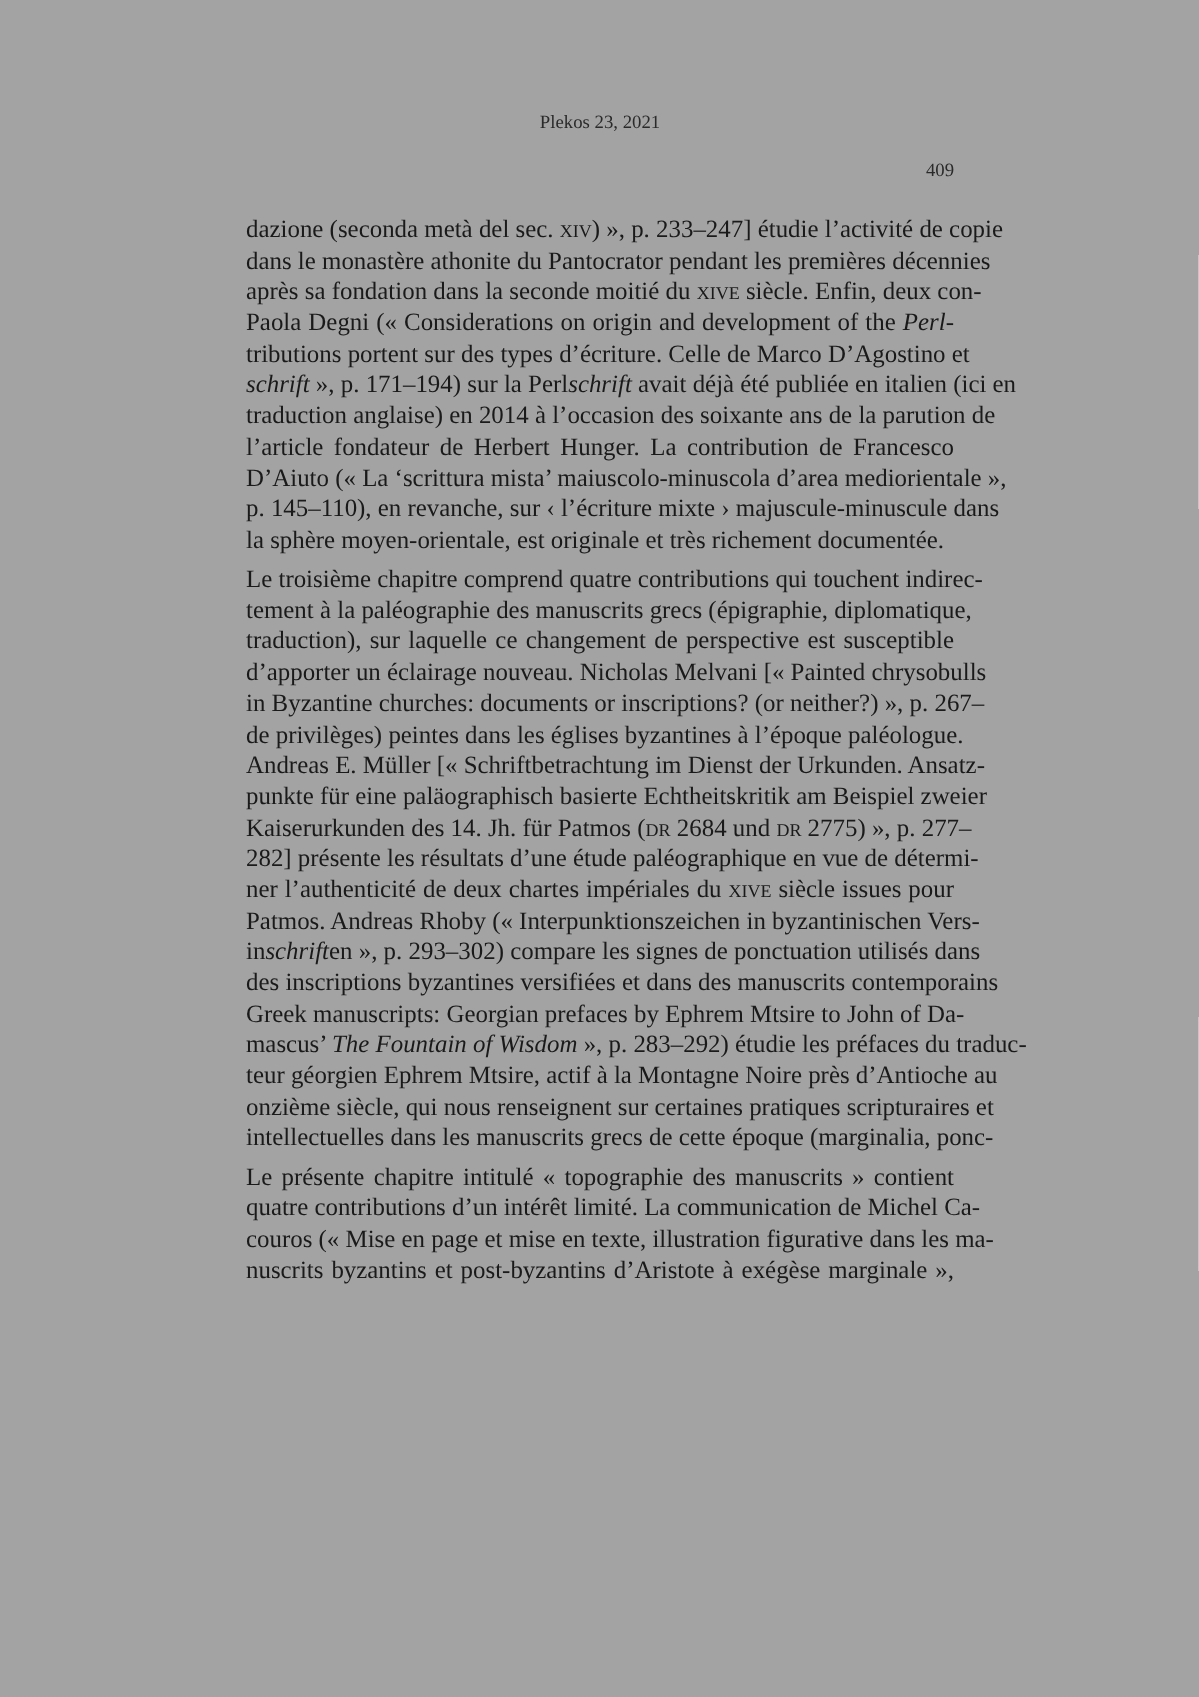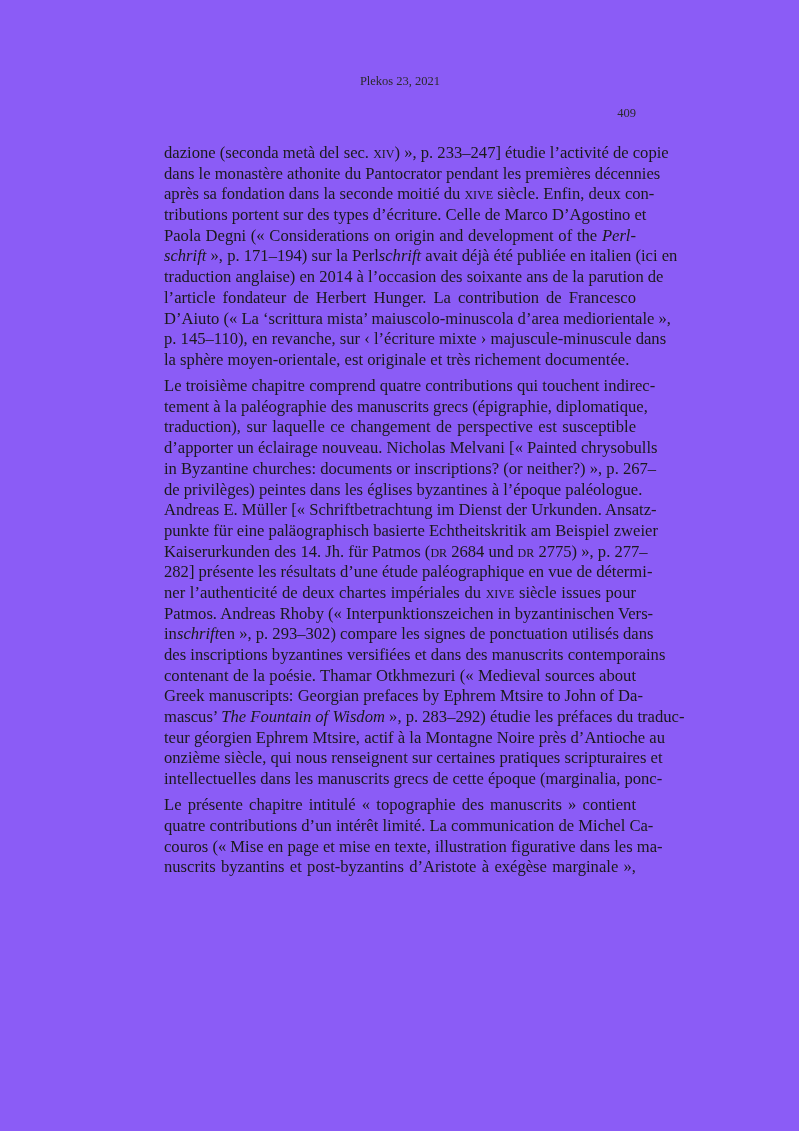--- a/index.html
+++ b/index.html
@@ -1,19 +1,19 @@
 <!DOCTYPE html>
 <html><head>
   <meta charset="utf-8">
   <style>
     html, body { margin: 0; padding: 0; background: #ffffff; }
     body { width: 799px; height: 1131px; position: relative; overflow: hidden; }
     .page {
       position: absolute; left: 0; top: 0; width: 799px; height: 1131px;
-      background: #8b5cf6; color: #1a1a1a;
+      background: #a3a3a3; color: #1a1a1a;
       font-family: "Liberation Serif", "DejaVu Serif", serif;
     }
     .running-head {
       position: absolute; top: 74px; left: 164px; width: 472px;
       font-size: 12.5px; color: #2a2a2a;
     }
     .running-title { position: absolute; left: 0; width: 472px; text-align: center; }
     .page-number { position: absolute; right: 0; margin-top: 32px; }
     .body-text {
       position: absolute; top: 143px; left: 164px; width: 472px;
@@ -37,22 +37,22 @@
     <span class="running-title">Plekos 23, 2021</span>
     <span class="page-number">409</span>
   </div>
 
   <div class="body-text">
 
     <div class="para">
       <span class="line">dazione (seconda metà del sec. <span class="sc">xiv</span>) », p. 233–247] étudie l’activité de copie</span>
       <span class="line">dans le monastère athonite du Pantocrator pendant les premières décennies</span>
       <span class="line">après sa fondation dans la seconde moitié du <span class="sc">xive</span> siècle. Enfin, deux con-</span>
+      <span class="line">Paola Degni (« Considerations on origin and development of the <i>Perl-</i></span>
       <span class="line">tributions portent sur des types d’écriture. Celle de Marco D’Agostino et</span>
-      <span class="line">Paola Degni (« Considerations on origin and development of the <i>Perl-</i></span>
       <span class="line"><i>schrift</i> », p. 171–194) sur la Perl<i>schrift</i> avait déjà été publiée en italien (ici en</span>
       <span class="line">traduction anglaise) en 2014 à l’occasion des soixante ans de la parution de</span>
       <span class="line">l’article fondateur de Herbert Hunger. La contribution de Francesco</span>
       <span class="line">D’Aiuto (« La ‘scrittura mista’ maiuscolo-minuscola d’area mediorientale »,</span>
       <span class="line">p. 145–110), en revanche, sur ‹ l’écriture mixte › majuscule-minuscule dans</span>
       <span class="line last">la sphère moyen-orientale, est originale et très richement documentée.</span>
     </div>
 
     <div class="para">
       <span class="line">Le troisième chapitre comprend quatre contributions qui touchent indirec-</span>
@@ -62,21 +62,20 @@
       <span class="line">in Byzantine churches: documents or inscriptions? (or neither?) », p. 267–</span>
       <span class="line">de privilèges) peintes dans les églises byzantines à l’époque paléologue.</span>
       <span class="line">Andreas E. Müller [« Schriftbetrachtung im Dienst der Urkunden. Ansatz-</span>
       <span class="line">punkte für eine paläographisch basierte Echtheitskritik am Beispiel zweier</span>
       <span class="line">Kaiserurkunden des 14. Jh. für Patmos (<span class="sc">dr</span> 2684 und <span class="sc">dr</span> 2775) », p. 277–</span>
       <span class="line">282] présente les résultats d’une étude paléographique en vue de détermi-</span>
       <span class="line">ner l’authenticité de deux chartes impériales du <span class="sc">xive</span> siècle issues pour</span>
       <span class="line">Patmos. Andreas Rhoby (« Interpunktionszeichen in byzantinischen Vers-</span>
       <span class="line">in<i>schrift</i>en », p. 293–302) compare les signes de ponctuation utilisés dans</span>
       <span class="line">des inscriptions byzantines versifiées et dans des manuscrits contemporains</span>
-      <span class="line">contenant de la poésie. Thamar Otkhmezuri (« Medieval sources about</span>
       <span class="line">Greek manuscripts: Georgian prefaces by Ephrem Mtsire to John of Da-</span>
       <span class="line">mascus’ <i>The Fountain of Wisdom</i> », p. 283–292) étudie les préfaces du traduc-</span>
       <span class="line">teur géorgien Ephrem Mtsire, actif à la Montagne Noire près d’Antioche au</span>
       <span class="line">onzième siècle, qui nous renseignent sur certaines pratiques scripturaires et</span>
       <span class="line">intellectuelles dans les manuscrits grecs de cette époque (marginalia, ponc-</span>
     </div>
 
     <div class="para">
       <span class="line">Le présente chapitre intitulé « topographie des manuscrits » contient</span>
       <span class="line">quatre contributions d’un intérêt limité. La communication de Michel Ca-</span>

